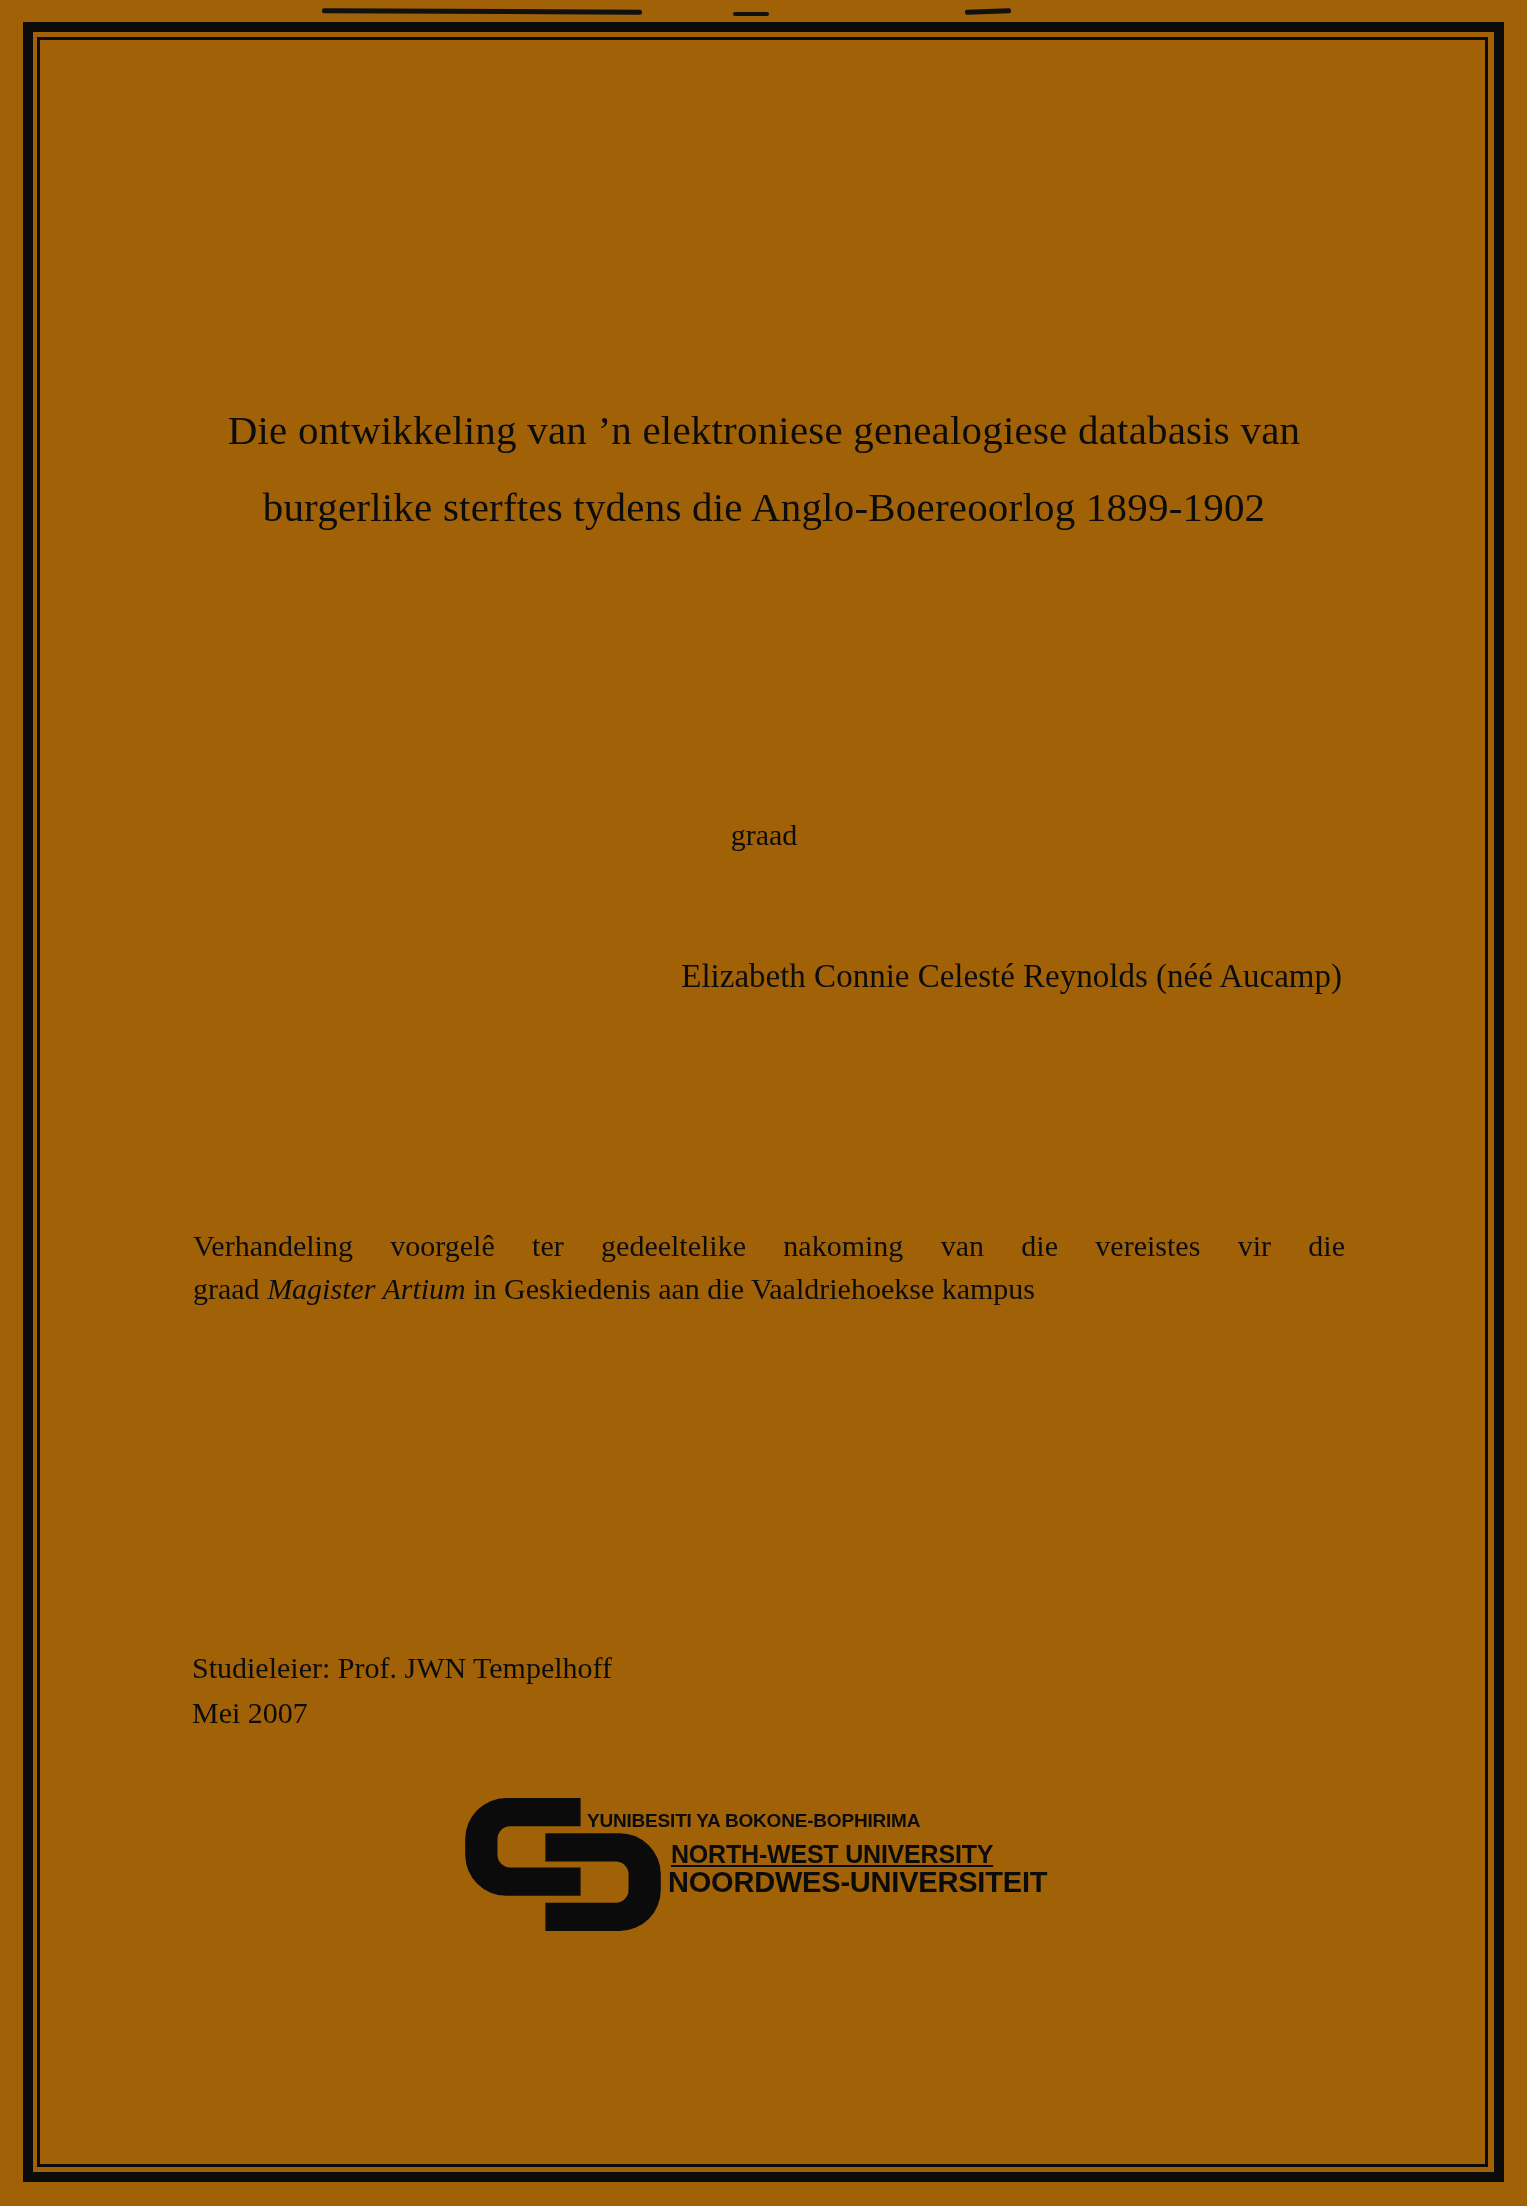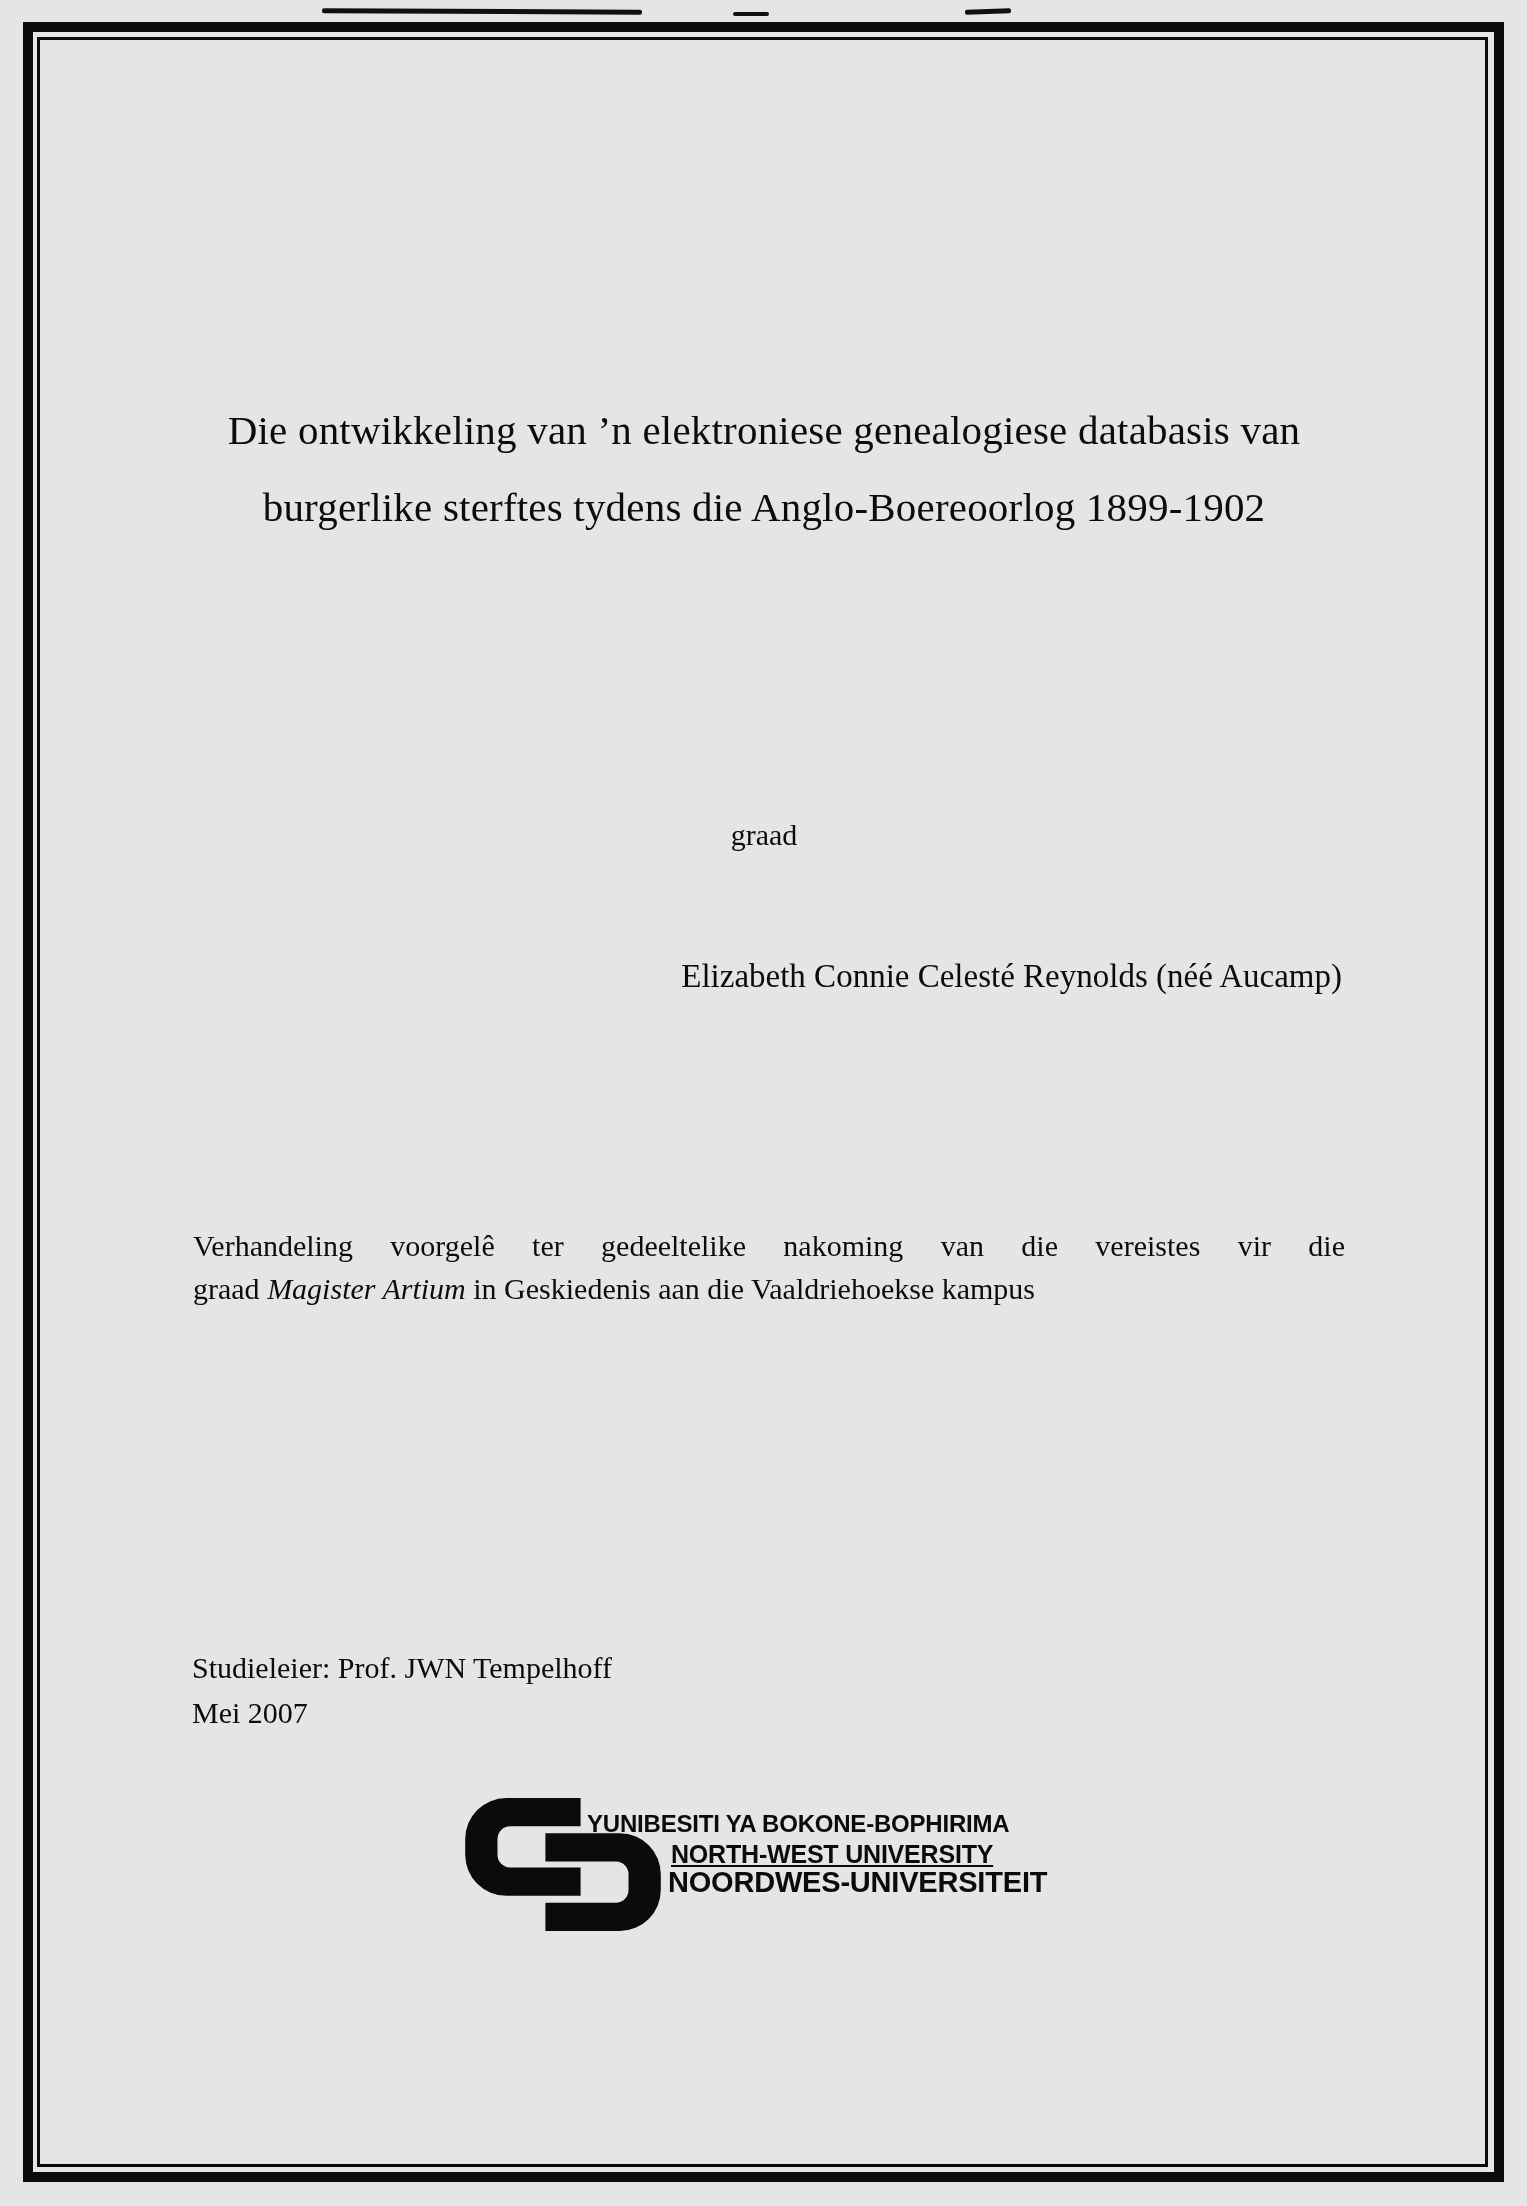--- a/index.html
+++ b/index.html
@@ -4,21 +4,21 @@
 <style>
   html, body {
     margin: 0;
     padding: 0;
     background: #ffffff;
   }
   .page {
     position: relative;
     width: 1527px;
     height: 2206px;
-    background: #e5e5e5;
+    background: #a16207;
     font-family: "Liberation Serif", "DejaVu Serif", serif;
     color: #0c0c0c;
     overflow: hidden;
   }
   .frame-outer {
     position: absolute;
     left: 23px; top: 22px; right: 23px; bottom: 24px;
     border: 10px solid #0b0b0b;
   }
   .frame-inner {
@@ -100,21 +100,21 @@
     left: 0; top: 0;
   }
   .logo-text-line {
     position: absolute;
     font-family: "Liberation Sans", "DejaVu Sans", sans-serif;
     font-weight: bold;
     color: #0b0b0b;
     white-space: nowrap;
     letter-spacing: -0.2px;
   }
-  .logo-line-1 { left: 122px; top: 12px; font-size: 24px; }
+  .logo-line-1 { left: 122px; top: 12px; font-size: 19px; }
   .logo-line-2 { left: 206px; top: 42px; font-size: 25px; text-decoration: underline; }
   .logo-line-3 { left: 203px; top: 68px; font-size: 29px; }
 </style>
 </head>
 <body>
 
 <div class="page">
 
   <div class="frame-outer"></div>
   <div class="frame-inner"></div>

